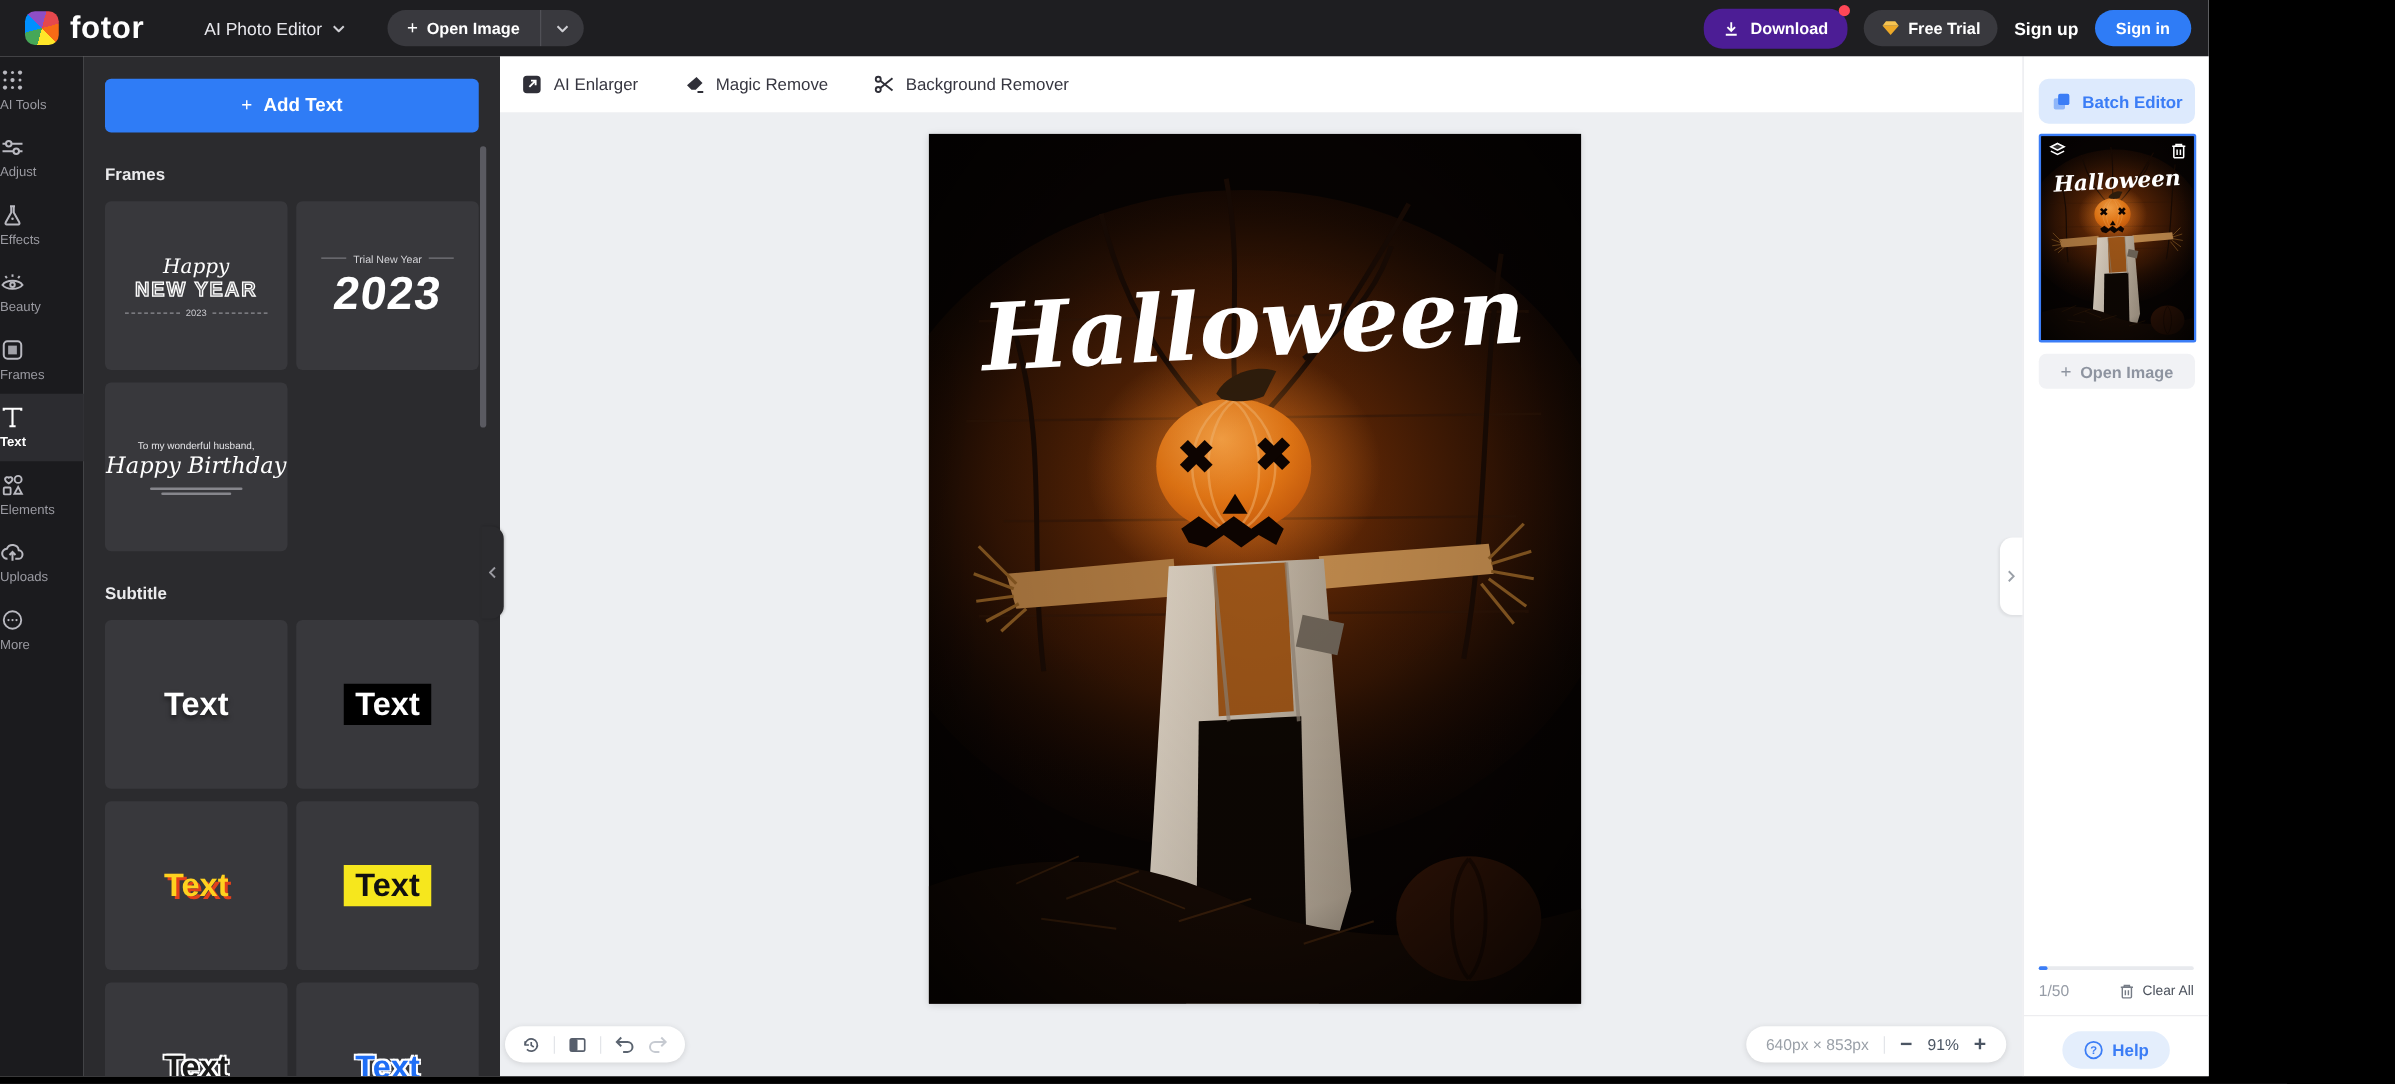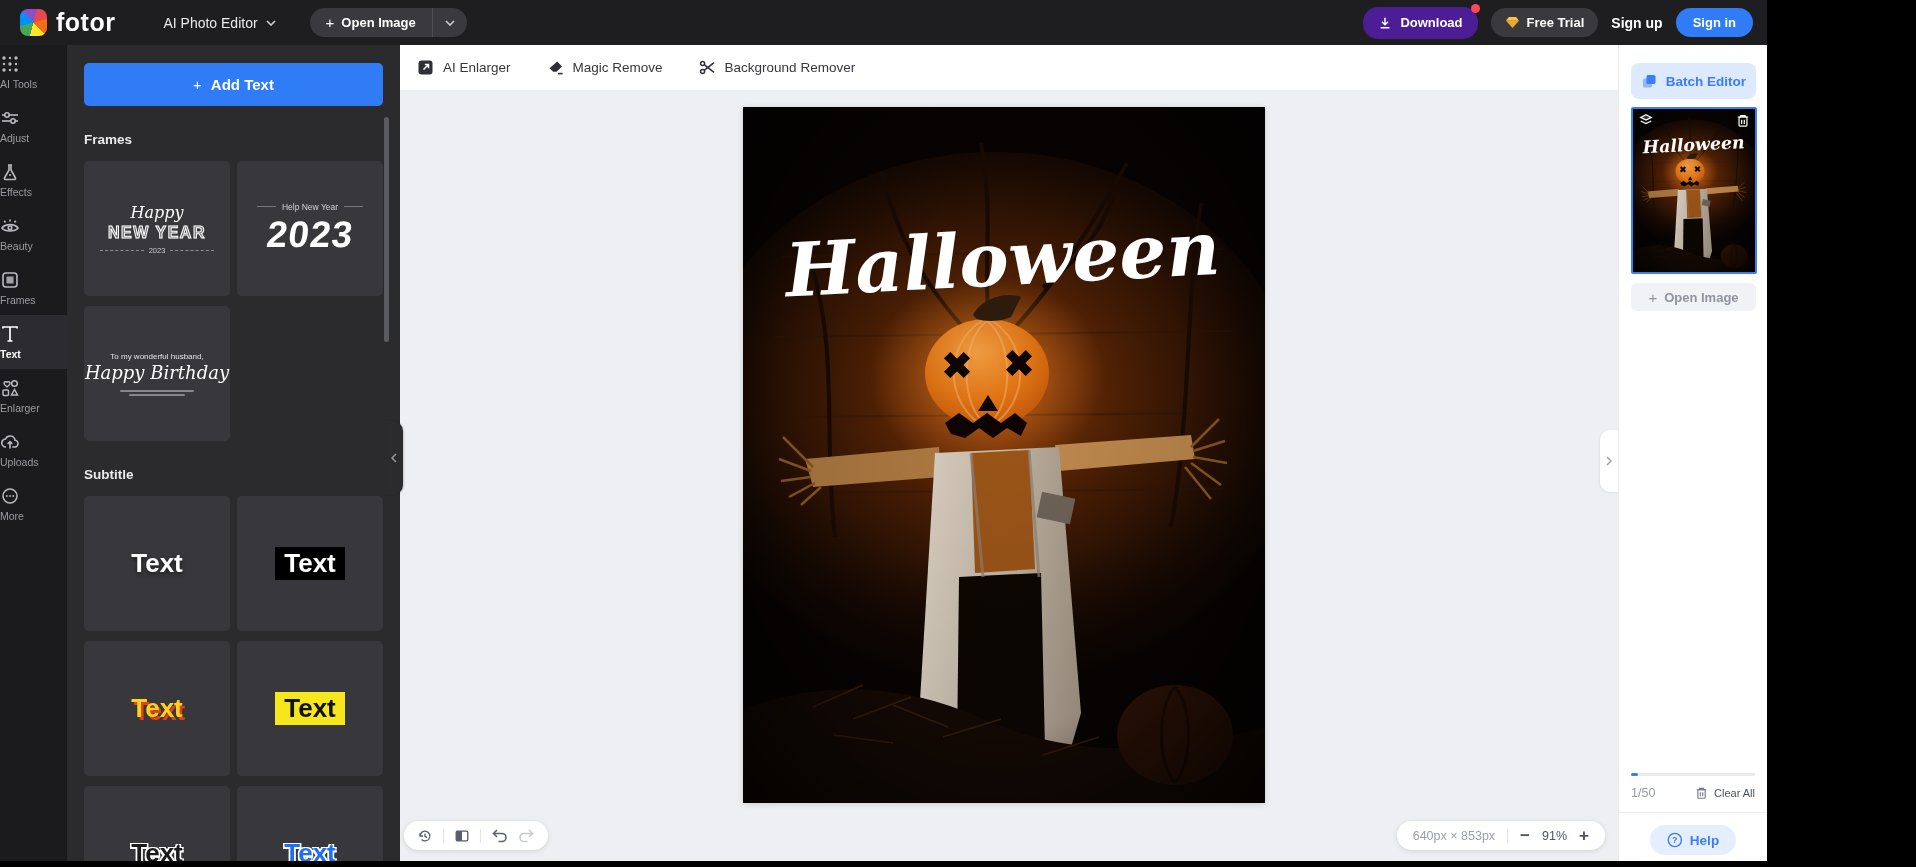--- a/index.html
+++ b/index.html
@@ -320,21 +320,21 @@
         </svg>
       <span class="lbl">Text</span>
     </div>
     <div class="rail-item">
       <svg width="20" height="20" viewBox="0 0 20 20" fill="none" stroke-width="1.5">
           <path d="M4,5.2 a1.8,1.8 0 0 1 3,-1 a1.8,1.8 0 0 1 3,1 q0,1.8 -3,3.6 q-3,-1.8 -3,-3.6 Z"></path>
           <circle cx="14.5" cy="5.5" r="2.8"></circle>
           <rect x="3" y="12" width="5.5" height="5.5" rx="1"></rect>
           <path d="M14.5,11.5 L17.5,17 h-6 Z"></path>
         </svg>
-      <span class="lbl">Enlarger</span>
+      <span class="lbl">Elements</span>
     </div>
     <div class="rail-item">
       <svg width="20" height="20" viewBox="0 0 20 20" fill="none" stroke-width="1.6">
           <path d="M6,15 a4,4 0 0 1 -0.5,-8 a5,5 0 0 1 9.5,1.2 a3.4,3.4 0 0 1 -0.8,6.8 h-2"></path>
           <path d="M10,16.5 V10 M7.6,12 L10,9.6 L12.4,12"></path>
         </svg>
       <span class="lbl">Uploads</span>
     </div>
     <div class="rail-item">
       <svg width="20" height="20" viewBox="0 0 20 20" fill="none" stroke-width="1.5">
@@ -357,21 +357,21 @@
     <div class="tile-grid">
       <div class="tile">
         <span class="tpl-happy">Happy</span>
         <span class="tpl-newyear">NEW YEAR</span>
         <div class="dash-row">
             <span>2023</span>
           </div>
       </div>
       <div class="tile">
         <div class="tpl-hny">
-            <span>Help New Year</span>
+            <span>Trial New Year</span>
           </div>
         <span class="tpl-2023">2023</span>
       </div>
       <div class="tile">
         <span class="tpl-bday-top">To my wonderful husband,</span>
         <span class="tpl-bday">Happy Birthday</span>
         <div class="fineprint">
             <i></i>
             <i></i>
           </div>

